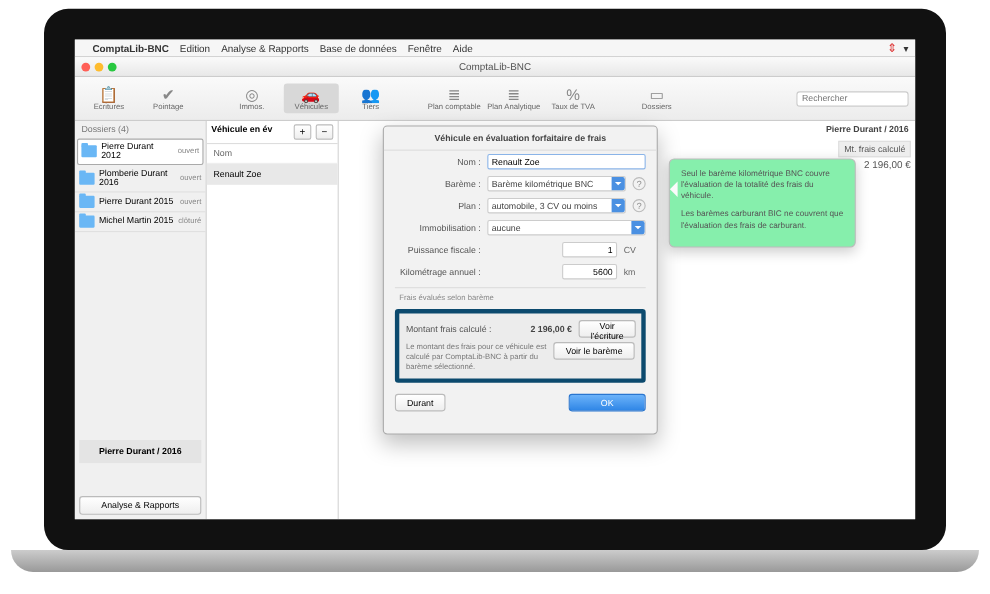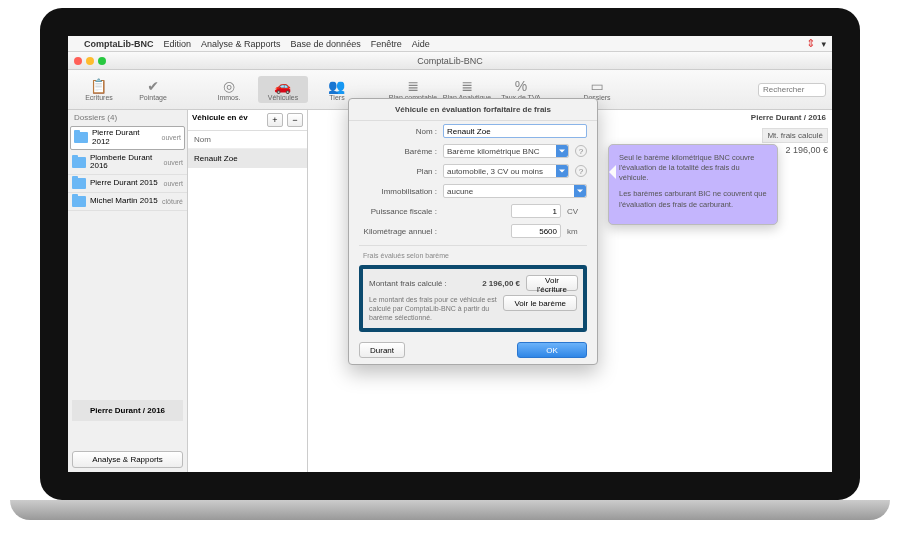--- a/index.html
+++ b/index.html
@@ -22,21 +22,21 @@
 .traffic span{ width:8px; height:8px; border-radius:50%; display:block;}
 .tr{background:#ff5f57}.ty{background:#febc2e}.tg{background:#28c840}
 .wintitle{ position:absolute; left:50%; transform:translateX(-50%); }
 
 
 .toolbar { height:40px; background:linear-gradient(#fafafa,#ececec); border-bottom:1px solid #ccc; display:flex; align-items:center; padding:0 6px; gap:4px; }
 .tbtn { width:50px; display:flex; flex-direction:column; align-items:center; font-size:7px; color:#666; cursor:pointer; padding:2px 0;}
 .tbtn.active{ background:#d8d8d8; border-radius:3px;}
 .tbtn .ic{ font-size:14px; color:#888; height:16px; display:flex; align-items:center; justify-content:center;}
 .tspacer{width:18px;}
-.tsearch{ margin-left:auto; width:68px; height:14px; border:1px solid #ccc; border-radius:3px; font-size:8px; padding:0 4px; background:#fff;}
+.tsearch{ margin-left:auto; width:102px; height:14px; border:1px solid #ccc; border-radius:3px; font-size:8px; padding:0 4px; background:#fff;}
 
 
 .body { flex:1; display:flex; overflow:hidden; }
 .sidebar { width:120px; background:#f0f0f0; border-right:1px solid #ccc; display:flex; flex-direction:column; font-size:8px; }
 .sbhead { padding:3px 6px; color:#777; font-size:8px;}
 .dossier{ display:flex; align-items:center; gap:4px; padding:3px 4px; border-bottom:1px solid #e0e0e0; cursor:pointer;}
 .dossier.sel{ background:#fff; border:1px solid #aaa; border-radius:2px; margin:1px 2px; padding:2px 3px;}
 .folder-ic{ width:14px; height:11px; background:#6ab7f5; border-radius:1px; position:relative; flex-shrink:0;}
 .folder-ic::before{content:"";position:absolute;top:-2px;left:0;width:6px;height:3px;background:#6ab7f5;border-radius:1px 1px 0 0;}
 .dname{flex:1; line-height:1.1;}
@@ -51,21 +51,21 @@
 .midcol{ padding:4px 6px; color:#666; border-bottom:1px solid #eee;}
 .midrow{ padding:5px 6px; background:#e8e8e8; cursor:pointer;}
 
 .main { flex:1; position:relative; background:#fff; }
 .mainhead{ position:absolute; top:0; right:0; padding:3px 6px; font-size:8px; color:#444; font-weight:600; text-align:right;}
 .maincols{ position:absolute; top:18px; right:4px; font-size:8px; text-align:right; color:#555;}
 .maincols .mt{ background:#eee; padding:2px 4px; border:1px solid #ddd; display:inline-block; margin-bottom:2px;}
 .maincols .val{ font-size:9px; }
 
 
-.dialog{ position:absolute; left:280px; top:62px; width:250px; background:#f2f2f2; border:1px solid #aaa; border-radius:4px; box-shadow:0 8px 20px rgba(0,0,0,.25); font-size:8px; color:#444; padding-bottom:4px;}
+.dialog{ position:absolute; left:280px; top:78px; width:250px; background:#f2f2f2; border:1px solid #aaa; border-radius:4px; box-shadow:0 8px 20px rgba(0,0,0,.25); font-size:8px; color:#444; padding-bottom:18px;}
 .dtitle{ text-align:center; font-weight:600; padding:6px; border-bottom:1px solid #ddd;}
 .drow{ display:flex; align-items:center; padding:3px 10px; gap:6px;}
 .drow label{ width:78px; text-align:right; color:#555;}
 .drow input[type=text]{ flex:1; height:14px; border:1px solid #8ab4e8; border-radius:2px; font-size:8px; padding:0 3px; background:#fff;}
 .drow .sel{ flex:1; height:14px; border:1px solid #ccc; border-radius:2px; background:#fff; display:flex; align-items:center; padding:0 3px; position:relative; cursor:pointer;}
 .drow .sel::after{content:"";position:absolute;right:0;top:0;bottom:0;width:12px;background:#4a90e2;border-radius:0 2px 2px 0;}
 .drow .sel::before{content:"";position:absolute;right:3px;top:50%;width:0;height:0;border:3px solid transparent;border-top-color:#fff;transform:translateY(-25%);z-index:1;}
 .drow .unit{ width:20px; font-size:8px; color:#666;}
 .drow .numin{ width:50px; height:14px; border:1px solid #ccc; border-radius:2px; text-align:right; padding:0 3px; font-size:8px; background:#fff;}
 .help{ width:12px;height:12px;border-radius:50%;border:1px solid #bbb;color:#888;font-size:8px;text-align:center;line-height:11px;cursor:pointer;flex-shrink:0;}
@@ -75,21 +75,21 @@
 .dresult .rrow{ display:flex; align-items:center; gap:6px; margin-bottom:4px;}
 .dresult .rrow .lbl{flex:0 0 90px; color:#555;}
 .dresult .rrow .amt{flex:0 0 55px; text-align:right; font-weight:600;}
 .dresult .note{ color:#777; font-size:7px; line-height:1.3; margin-top:4px; display:flex; gap:6px; align-items:flex-start;}
 .macbtn{ height:16px; padding:0 10px; border:1px solid #bbb; background:linear-gradient(#fff,#eee); border-radius:3px; font-size:8px; cursor:pointer;}
 .macbtn.primary{ background:linear-gradient(#6cb3fa,#2f86e6); color:#fff; border-color:#2a76cf;}
 .dbtns{ display:flex; padding:6px 10px 2px; gap:6px;}
 .dbtns .sp{flex:1;}
 
 
-.pop{ position:absolute; left:540px; top:108px; width:170px; background:#c4b5fd; border:1px solid #bbb; border-radius:5px; box-shadow:0 4px 12px rgba(0,0,0,.2); font-size:7.5px; color:#555; padding:8px 10px; line-height:1.35;}
+.pop{ position:absolute; left:540px; top:108px; width:170px; background:#86efac; border:1px solid #bbb; border-radius:5px; box-shadow:0 4px 12px rgba(0,0,0,.2); font-size:7.5px; color:#555; padding:8px 10px; line-height:1.35;}
 .pop::before{content:"";position:absolute;left:-7px;top:20px;width:0;height:0;border:7px solid transparent;border-right-color:#fbfbfb;}
 .pop p{margin-bottom:6px;}
 </style>
 </head>
 <body>
 
 <div class="bezel">
 
   <div class="menubar">
     <span class="apple"></span>

